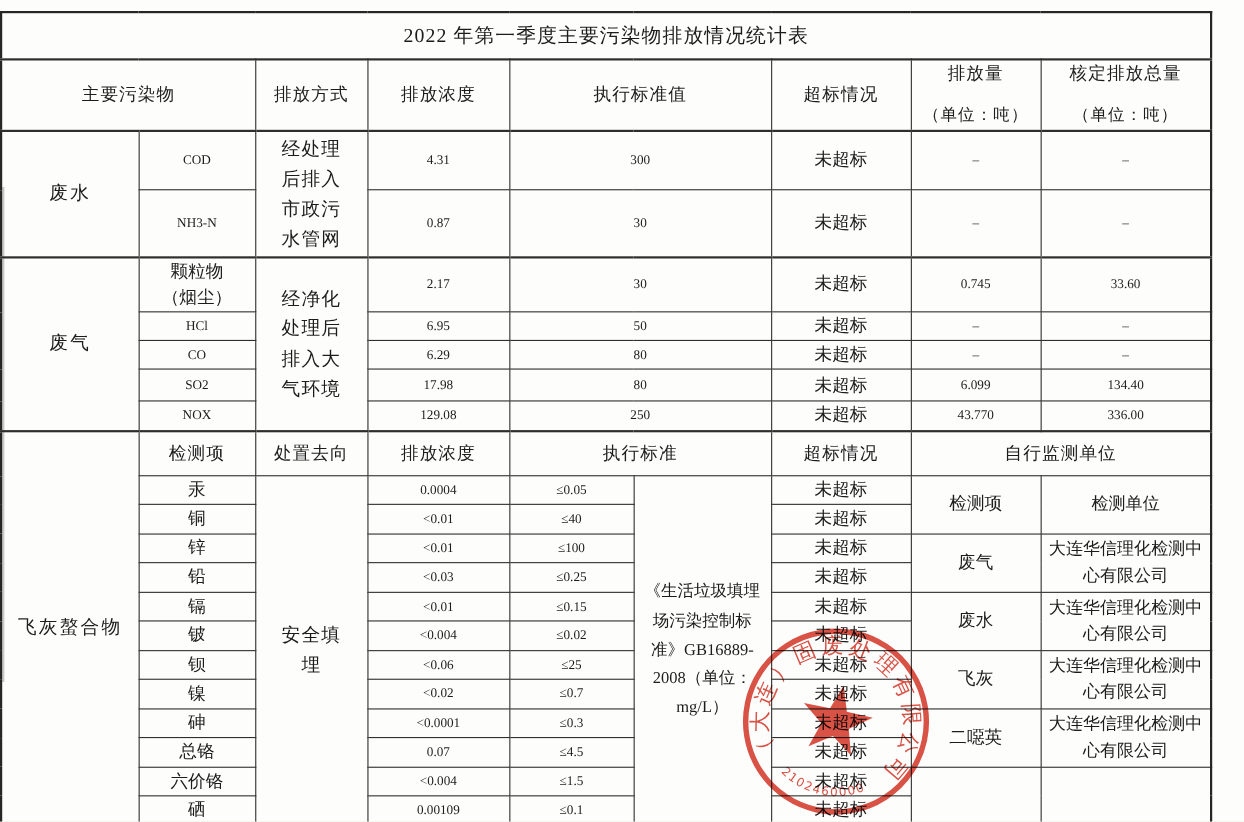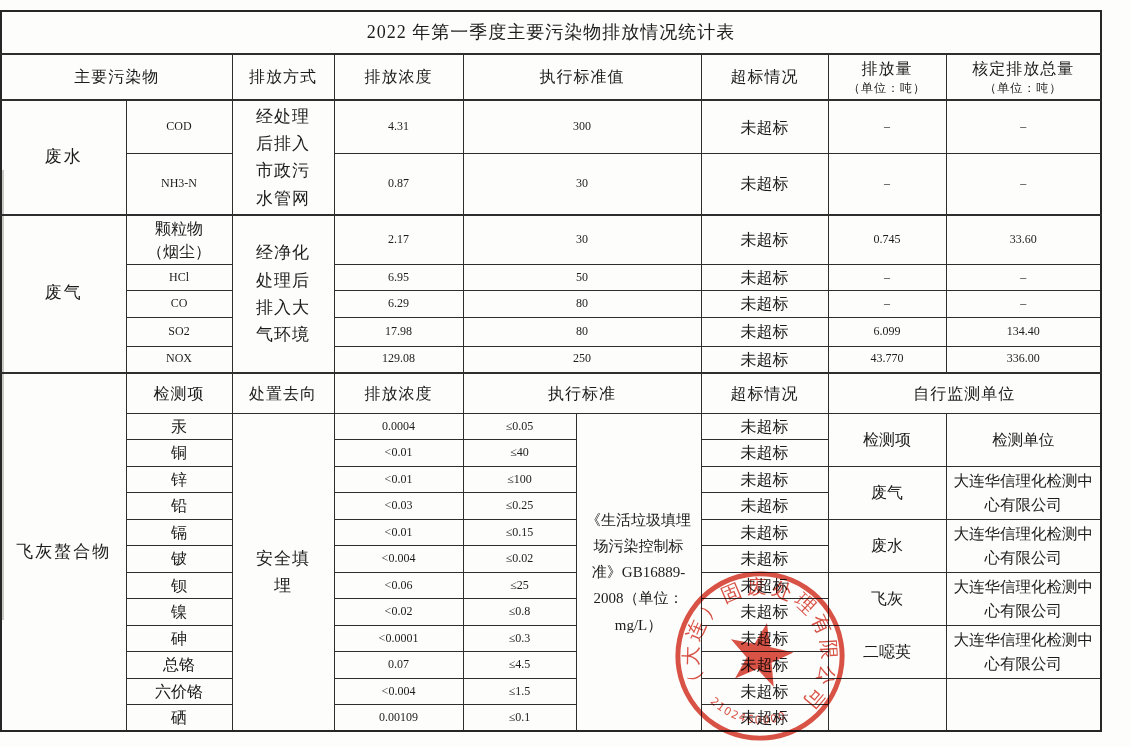--- a/index.html
+++ b/index.html
@@ -20,21 +20,21 @@
     border:2px solid #262626;
   }
   td {
     border:1.5px solid #2e2e2e;
     text-align:center; vertical-align:middle;
     font-size:16px; line-height:1.45; padding:1px 3px;
     overflow:hidden;
   }
   td.title-cell { font-size:18px; letter-spacing:1px; border-bottom-width:2px; }
   td.hdr { font-size:16px; letter-spacing:1px; }
-  td.hdr .unit-line { font-size:12px; }
+  td.hdr .unit-line { font-size:15px;margin-top:16px; }
   td.num { font-size:12px; font-family:"Liberation Serif","DejaVu Serif",serif; }
   td.method-cell { font-size:17px; line-height:1.6; padding:2px 21px; letter-spacing:1px; }
   td.group-cell { font-size:17px; letter-spacing:2px; }
   td.std-doc-cell { font-size:15px; line-height:1.75; padding:2px 5px; }
   td.monitor-unit { font-size:15.5px; line-height:1.55; padding:2px 4px; }
   tr.sec-start td { border-top-width:2px; }
   .seal {
     position:absolute; left:666px; top:562px; width:188px; height:188px;
     mix-blend-mode:multiply; opacity:0.87;
   }
@@ -214,21 +214,21 @@
         <td class="num">&lt;0.06</td>
         <td class="num">≤25</td>
         <td>未超标</td>
         <td rowspan="2">飞灰</td>
         <td rowspan="2" class="monitor-unit">大连华信理化检测中心有限公司</td>
       </tr>
 
       <tr style="height:25px">
         <td>镍</td>
         <td class="num">&lt;0.02</td>
-        <td class="num">≤0.8</td>
+        <td class="num">≤0.7</td>
         <td>未超标</td>
       </tr>
 
       <tr style="height:24px">
         <td>砷</td>
         <td class="num">&lt;0.0001</td>
         <td class="num">≤0.3</td>
         <td>未超标</td>
         <td rowspan="2">二噁英</td>
         <td rowspan="2" class="monitor-unit">大连华信理化检测中心有限公司</td>

